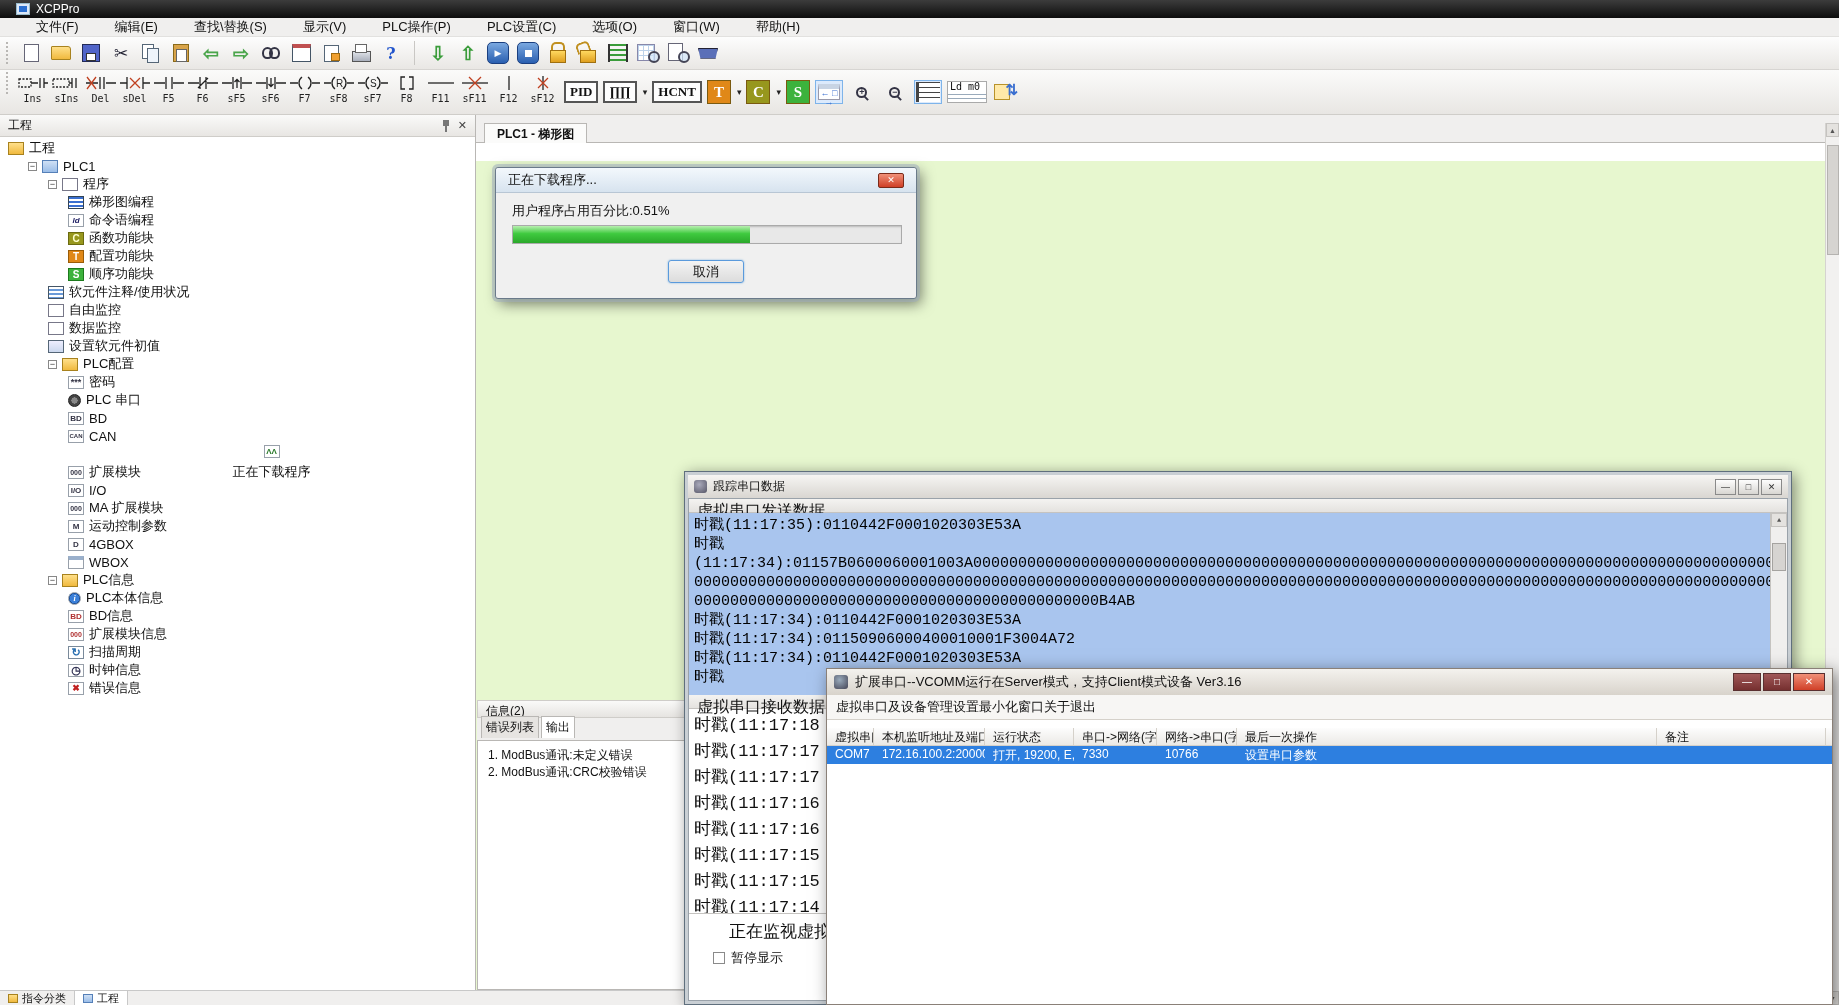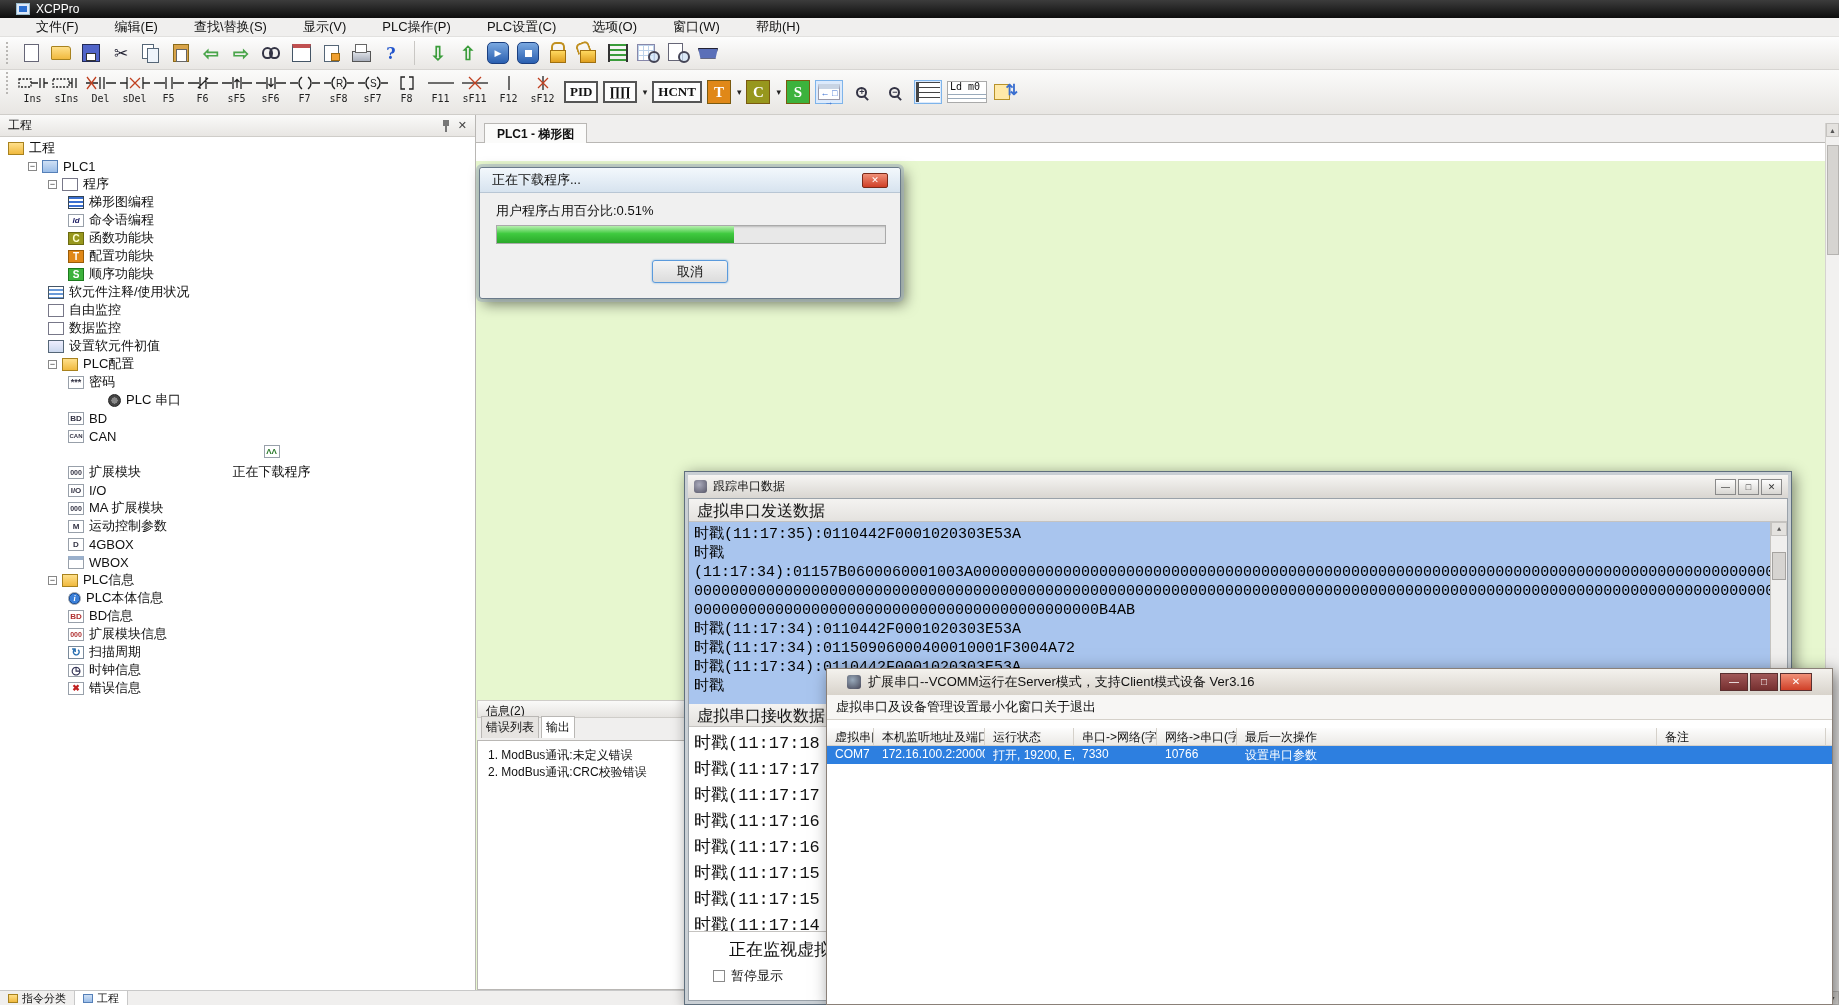--- a/index.html
+++ b/index.html
@@ -145,51 +145,51 @@
   .ip-body{position:absolute;left:0;top:40px;right:0;bottom:0;background:#fff;border:1px solid #b9b7b4;padding:6px 10px;font-size:12px;line-height:17px;}
 
   
   .monwin{position:absolute;left:684px;top:471px;width:1108px;height:534px;z-index:5;
     background:#c9cfd4;border:1px solid #5f6f7d;box-shadow:3px 3px 14px rgba(0,0,0,.45);padding:3px;}
   .mon-title{height:23px;background:linear-gradient(#f6f5f3,#d9d6d1);display:flex;align-items:center;gap:6px;padding:0 6px;font-size:12px;}
   .mon-ico{width:13px;height:13px;background:radial-gradient(circle at 40% 35%,#aab,#556);border-radius:3px;}
   .win-btns{margin-left:auto;display:flex;gap:2px;}
   .wbtn{width:21px;height:16px;background:linear-gradient(#fdfdfd,#d8d6d2);border:1px solid #8a8a8a;font-size:9px;line-height:14px;text-align:center;color:#333;}
   .mon-client{position:absolute;left:3px;top:26px;right:3px;bottom:3px;background:#fff;border:1px solid #9aa2aa;overflow:hidden;}
-  .sec-head{height:23px;background:linear-gradient(#f4f3f1,#e4e2df);border-bottom:1px solid #c5c3c0;
+  .sec-head{height:14px;background:linear-gradient(#f4f3f1,#e4e2df);border-bottom:1px solid #c5c3c0;
     font-size:16px;padding:2px 8px;font-family:"Liberation Serif",serif;}
   .sendbox{position:relative;height:182px;background:#a9c5ee;overflow:hidden;
     font-family:"Liberation Mono",monospace;font-size:15px;line-height:19px;padding:3px 0 0 5px;color:#000;}
   .sline{white-space:nowrap;overflow:hidden;}
   .sb-scroll{position:absolute;right:0;top:0;width:17px;height:182px;background:#f0efee;border-left:1px solid #c5c3c0;}
   .sb-thumb{position:absolute;left:1px;top:30px;width:14px;height:28px;background:#d6d4d1;border:1px solid #a5a3a0;}
   .recvbox{height:204px;background:#fff;overflow:hidden;font-family:"Liberation Mono",monospace;font-size:17px;line-height:26px;padding:4px 0 0 5px;}
   .rline{white-space:nowrap;}
   .mon-status{height:30px;border-top:1px solid #c5c3c0;font-size:17px;font-family:"Liberation Serif",serif;padding:6px 0 0 40px;background:#fff;}
   .mon-pause{height:30px;display:flex;align-items:center;gap:6px;padding-left:24px;background:#fff;font-size:13px;}
   .chk{width:12px;height:12px;background:#fff;border:1px solid #8a8a8a;}
 
   
   .vcomm{position:absolute;left:826px;top:668px;width:1007px;height:337px;z-index:7;
     background:#ece9e4;border:1px solid #8a8078;box-shadow:4px 4px 16px rgba(0,0,0,.5);}
-  .vc-title{height:26px;background:linear-gradient(#f4f2ee,#d8d3cb);display:flex;align-items:center;gap:7px;padding:0 20px;font-size:13px;}
+  .vc-title{height:26px;background:linear-gradient(#f4f2ee,#d8d3cb);display:flex;align-items:center;gap:7px;padding:0 7px;font-size:13px;}
   .vc-ico{width:14px;height:14px;background:radial-gradient(circle at 40% 35%,#9ab,#445);border-radius:3px;}
   .vc-btn{width:28px;height:18px;border:1px solid #5a3030;font-size:10px;line-height:16px;text-align:center;color:#fff;}
   .vc-min,.vc-max{background:linear-gradient(#a05858,#763030);}
   .vc-close{width:32px;background:linear-gradient(#f09078,#d04028);}
   .vc-menu{height:25px;background:#f7f6f4;border-bottom:1px solid #d5d1ca;display:flex;align-items:center;padding-left:9px;font-size:13px;}
   .vc-gap{height:8px;background:#fff;}
   .vc-table{position:absolute;left:0;top:59px;right:0;bottom:0;background:#fff;}
   .vc-hrow{display:flex;height:18px;background:linear-gradient(#fdfdfd,#ebe9e5);border-bottom:1px solid #d5d1ca;font-size:12px;}
   .vc-hcell{border-right:1px solid #d5d1ca;padding:1px 0 0 8px;white-space:nowrap;overflow:hidden;}
   .vc-drow{display:flex;height:18px;background:#2d7fe0;color:#fff;font-size:12px;}
   .vc-dcell{padding:1px 0 0 8px;white-space:nowrap;overflow:hidden;}
 
   
-  .dlg{position:absolute;left:479px;top:167px;width:422px;height:132px;z-index:9;
+  .dlg{position:absolute;left:495px;top:167px;width:422px;height:132px;z-index:9;
     background:#f0f0f0;border:1px solid #6a7a8a;box-shadow:0 0 0 3px rgba(160,175,190,.55),4px 5px 14px rgba(0,0,0,.5);border-radius:3px;}
   .dlg-title{height:25px;background:linear-gradient(#f3f8fc,#d7e3ef);border-bottom:1px solid #b8c6d4;border-radius:3px 3px 0 0;
     display:flex;align-items:center;padding:0 12px;font-size:13px;}
   .dlg-close{margin-left:auto;width:26px;height:15px;background:linear-gradient(#f09078,#cf3f27);border:1px solid #7a2a1a;border-radius:2px;
     color:#fff;font-size:9px;line-height:13px;text-align:center;}
   .dlg-label{position:absolute;left:16px;top:34px;font-size:13px;}
   .pbar{position:absolute;left:16px;top:57px;width:390px;height:19px;background:#e8e8e8;border:1px solid #aaa;
     box-shadow:inset 1px 1px 2px rgba(0,0,0,.2);}
   .pfill{height:100%;background:linear-gradient(#b8f0b0,#3fca3f 45%,#2aa82a);}
   .dlg-cancel{position:absolute;left:172px;top:92px;width:76px;height:23px;background:linear-gradient(#f4f4f4,#dcdcdc);
@@ -473,21 +473,21 @@
         </div>
         <div class="trow" style="padding-left: 48px;">
           <div class="expander">−</div>
           <div class="ticon ti-folder"></div>
           <div>PLC配置</div>
         </div>
         <div class="trow" style="padding-left: 68px;">
           <div class="ticon ti-pwd">***</div>
           <div>密码</div>
         </div>
-        <div class="trow" style="padding-left: 68px; margin-left: 40px;">
+        <div class="trow" style="padding-left: 68px;">
           <div class="ticon ti-serial"></div>
           <div>PLC 串口</div>
         </div>
         <div class="trow" style="padding-left: 68px;">
           <div class="ticon ti-BD">BD</div>
           <div>BD</div>
         </div>
         <div class="trow" style="padding-left: 68px;">
           <div class="ticon ti-CAN">CAN</div>
           <div>CAN</div>

